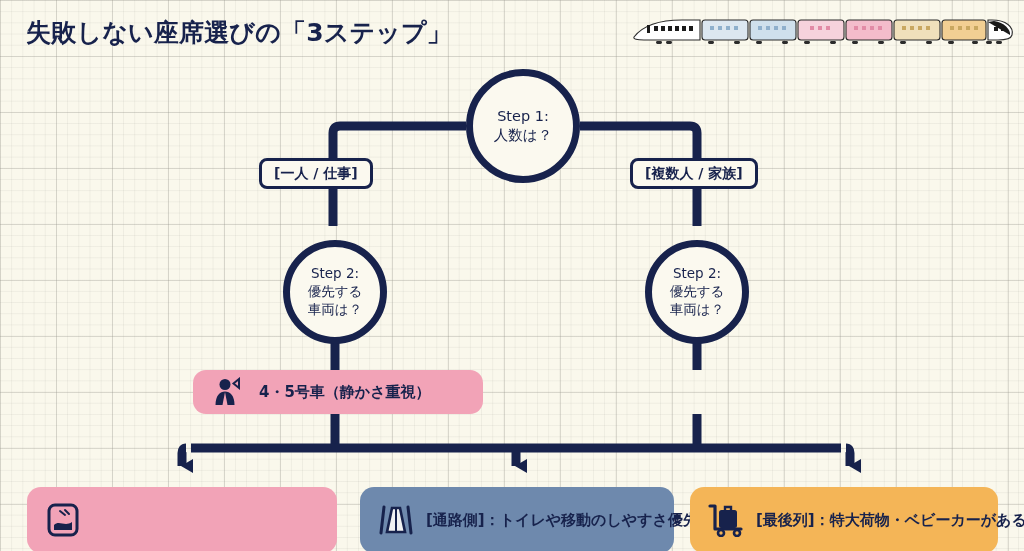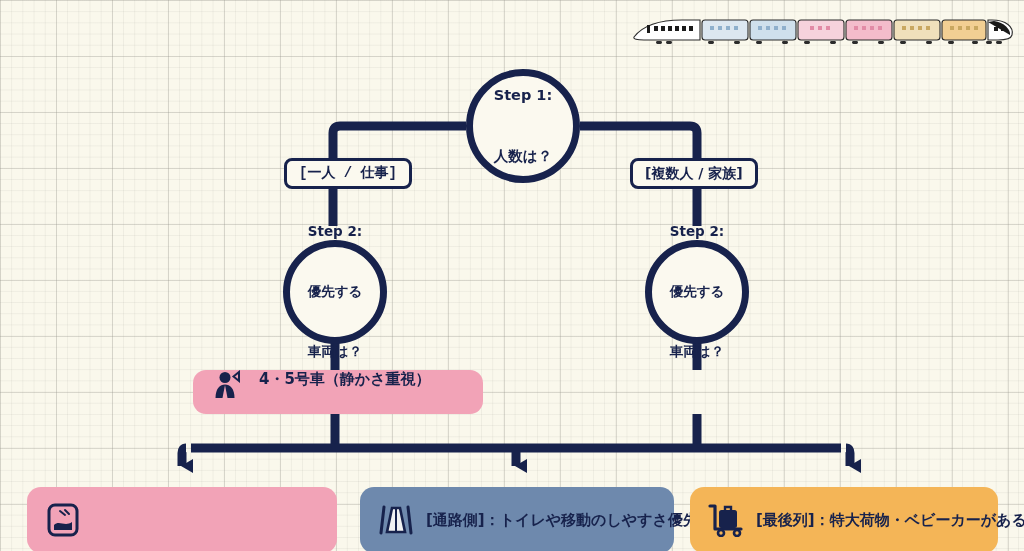--- a/index.html
+++ b/index.html
@@ -59,24 +59,23 @@
   .node-circle {
     position: absolute;
     border-radius: 50%;
     background: #fbf9ef;
     border: 7px solid #17224c;
     display: flex;
     flex-direction: column;
     align-items: center;
     justify-content: center;
     color: #17224c;
-    font-weight: bold;
+    font-weight: normal;
     text-align: center;
     line-height: 1.32;
-    gap: 42px;
   }
   .node-circle .ln { display: block; white-space: nowrap; }
 
   #step1 {
     left: 466px; top: 69px;
     width: 114px; height: 114px;
     font-size: 14.5px;
   }
   .step2 {
     width: 104px; height: 104px;
@@ -92,29 +91,29 @@
     background: #fbf9ef;
     border: 3px solid #17224c;
     border-radius: 8px;
     color: #17224c;
     font-weight: bold;
     font-size: 14px;
     padding: 5px 12px 6px;
     white-space: nowrap;
     line-height: 1;
   }
-  #badge-left  { left: 284px; top: 158px; font-family: Liberation Mono, monospace; }
+  #badge-left  { left: 259px; top: 158px; }
   #badge-right { left: 630px; top: 158px; }
 
   
   .pill {
     position: absolute;
     border-radius: 13px;
     display: flex;
-    align-items: flex-start;
+    align-items: center;
     color: #17224c;
     font-weight: bold;
     white-space: nowrap;
   }
   #res-left {
     left: 193px; top: 370px;
     width: 290px; height: 44px;
     background: #f2a3b7;
     font-size: 15px;
   }
@@ -145,20 +144,21 @@
   #bot-2 { left: 360px; width: 314px; background: #6e89ad; color: #17224c; }
   #bot-3 { left: 690px; width: 308px; background: #f4b557; color: #17224c; }
   .bpill .icon { flex: 0 0 auto; width: 44px; display: flex; align-items: center; justify-content: center; margin-left: 14px; }
   .bpill .label { margin-left: 8px; }
 </style>
 </head>
 <body>
 
 <div id="canvas">
 
+  <div id="title">失敗しない座席選びの「3ステップ」</div>
 
   <svg id="train" viewBox="0 0 386 40">
     <g stroke="#2b2b2b" stroke-width="1.1" fill="#ffffff">
       <path d="M4 26 C 14 13, 34 9, 52 9 L 70 9 L 70 29 L 14 29 C 7 29, 3 28, 4 26 Z"></path>
       <rect x="72" y="9" width="46" height="20" rx="3" fill="#dce7f0"></rect>
       <rect x="120" y="9" width="46" height="20" rx="3" fill="#cfe0ec"></rect>
       <rect x="168" y="9" width="46" height="20" rx="3" fill="#f6d2dc"></rect>
       <rect x="216" y="9" width="46" height="20" rx="3" fill="#f3bccb"></rect>
       <rect x="264" y="9" width="46" height="20" rx="3" fill="#f0e0bb"></rect>
       <rect x="312" y="9" width="44" height="20" rx="3" fill="#f2cf93"></rect>

